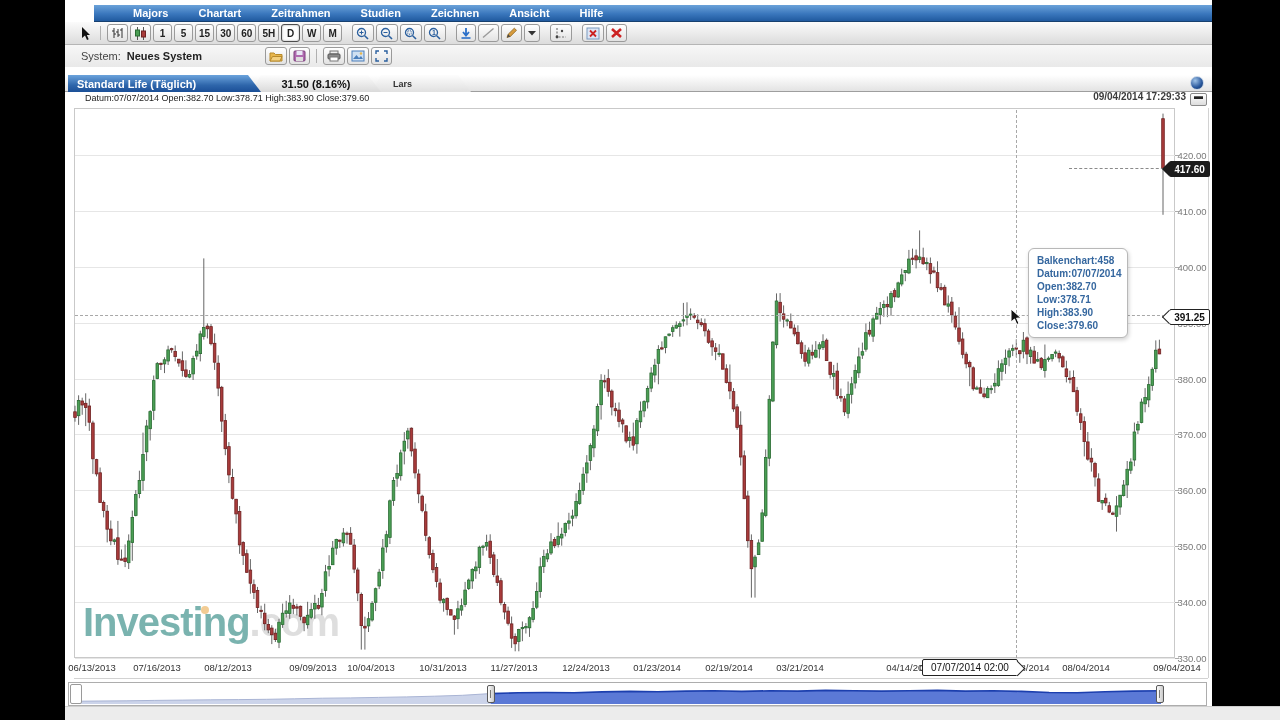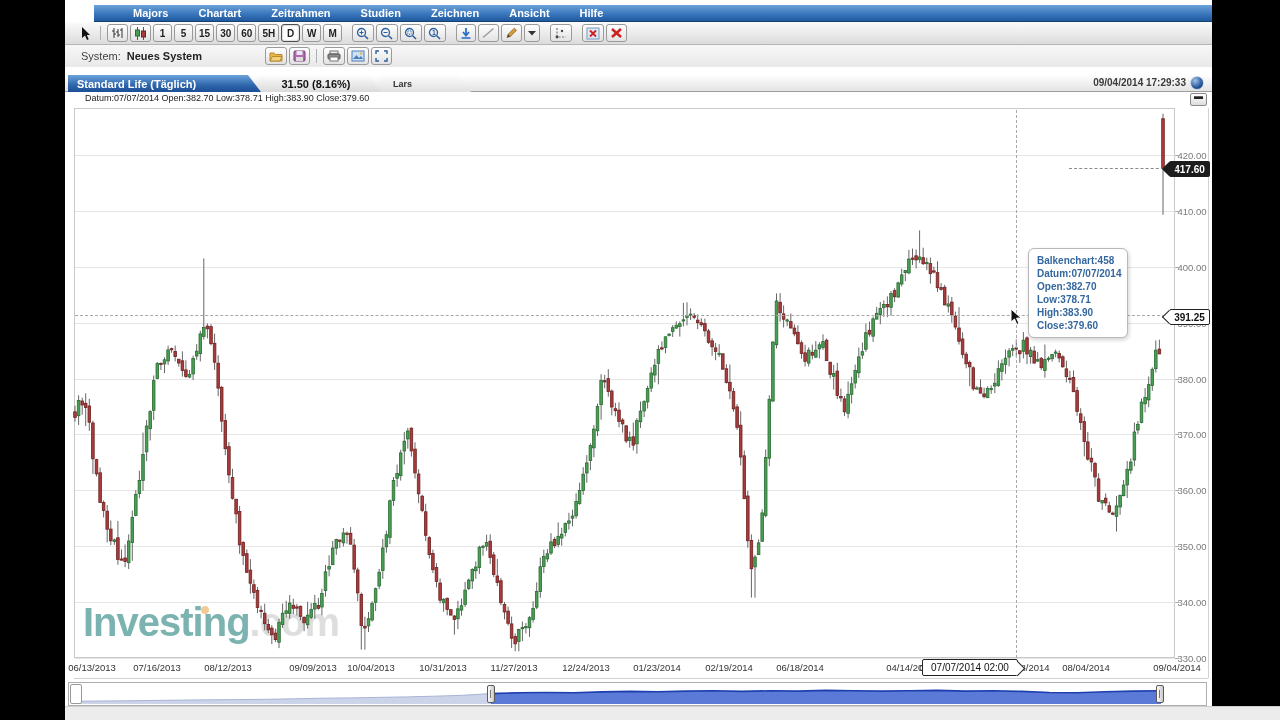--- a/index.html
+++ b/index.html
@@ -41,21 +41,21 @@
   .tab { position:absolute; top:0; height:17px; display:flex; align-items:center; }
   .tab-main { left:3px; width:193px; background:linear-gradient(#6ba3dc,#2e66ab 60%,#1b4f97);
     clip-path:polygon(0 0, calc(100% - 13px) 0, 100% 100%, 0 100%);
     color:#fff; font-size:11px; font-weight:bold; padding-left:9px; z-index:3; }
   .tab-change { left:186px; width:130px; background:linear-gradient(#fdfdfd,#dadada);
     clip-path:polygon(10px 0, calc(100% - 13px) 0, 100% 100%, 0 100%);
     color:#111; font-size:11px; font-weight:bold; justify-content:center; z-index:2;align-items:center; }
   .tab-user { left:306px; width:100px; background:linear-gradient(#fdfdfd,#e0e0e0);
     clip-path:polygon(10px 0, calc(100% - 13px) 0, 100% 100%, 0 100%);
     color:#333; font-size:9px; font-weight:bold; padding-left:22px; z-index:1; }
-  .timestamp { position:absolute; right:26px; top:2px; font-size:10px; font-weight:bold; color:#3c3c3c; }
+  .timestamp { position:absolute; right:26px; top:16px; font-size:10px; font-weight:bold; color:#3c3c3c; }
   .clock-icon { position:absolute; right:8px; top:1px; width:14px; height:14px; border-radius:50%;
     background:radial-gradient(circle at 35% 30%, #9fc3 e8, #27569b 60%, #12315e);
     background:radial-gradient(circle at 35% 30%, #9fc3e8, #27569b 60%, #12315e);
     border:1px solid #c8d6e8; }
 
   
   .minimize-btn { position:absolute; left:1125px; top:93px; width:17px; height:13px;
     background:linear-gradient(#fff,#ddd); border:1px solid #8a8a8a; border-radius:2px;
     font-size:9px; line-height:5px; text-align:center; color:#222; z-index:8; }
   .info-line { position:absolute; left:20px; top:93px; font-size:9px; color:#222; z-index:5; }
@@ -342,21 +342,21 @@
       <div class="xlabel" style="left: 27px;">06/13/2013</div>
       <div class="xlabel" style="left: 92px;">07/16/2013</div>
       <div class="xlabel" style="left: 163px;">08/12/2013</div>
       <div class="xlabel" style="left: 235px; margin-left: 13px;">09/09/2013</div>
       <div class="xlabel" style="left: 306px;">10/04/2013</div>
       <div class="xlabel" style="left: 378px;">10/31/2013</div>
       <div class="xlabel" style="left: 449px;">11/27/2013</div>
       <div class="xlabel" style="left: 521px;">12/24/2013</div>
       <div class="xlabel" style="left: 592px;">01/23/2014</div>
       <div class="xlabel" style="left: 664px;">02/19/2014</div>
-      <div class="xlabel" style="left: 735px;">06/18/2014</div>
+      <div class="xlabel" style="left: 735px;">03/21/2014</div>
       <div class="xlabel" style="left: 845px;">04/14/2014</div>
       <div class="xlabel" style="left: 878px;">05/14/2014</div>
       <div class="xlabel" style="left: 970px;">8/2014</div>
       <div class="xlabel" style="left: 1021px;">08/04/2014</div>
       <div class="xlabel" style="left: 1112px;">09/04/2014</div>
     </div>
 
   <div class="watermark">
     <span class="wm-main">Investing</span><span class="wm-suffix">.com</span>
     <span class="wm-dot"></span>

